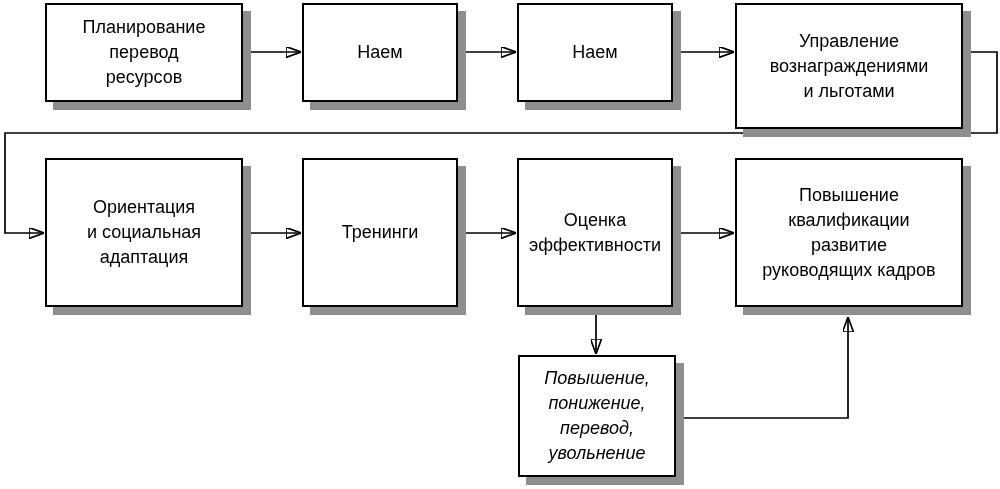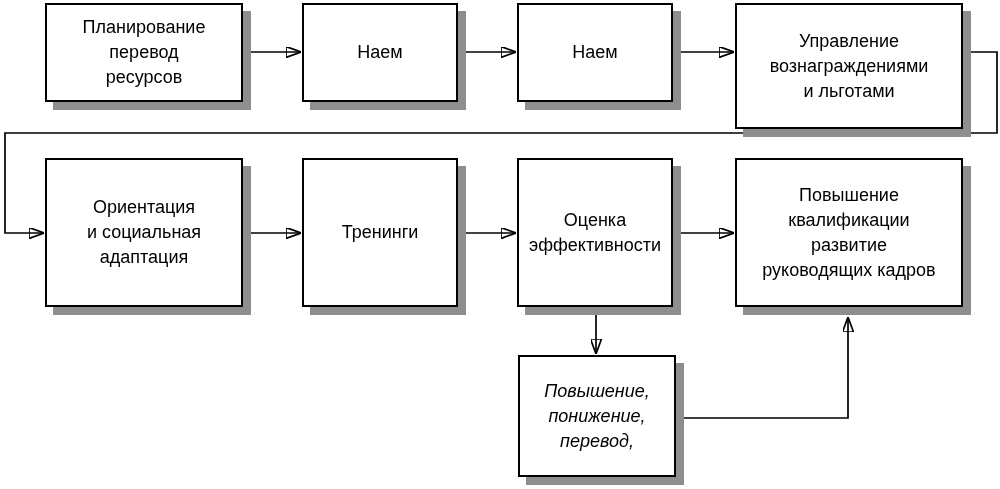--- a/index.html
+++ b/index.html
@@ -113,16 +113,17 @@
       <span>развитие</span>
       <span>руководящих кадров</span>
     </div>
   </div>
 
   <div class="box b9">
     <div class="lines">
       <span>Повышение,</span>
       <span>понижение,</span>
       <span>перевод,</span>
+      <span>увольнение</span>
     </div>
   </div>
 
 </div>
 
 </body></html>

